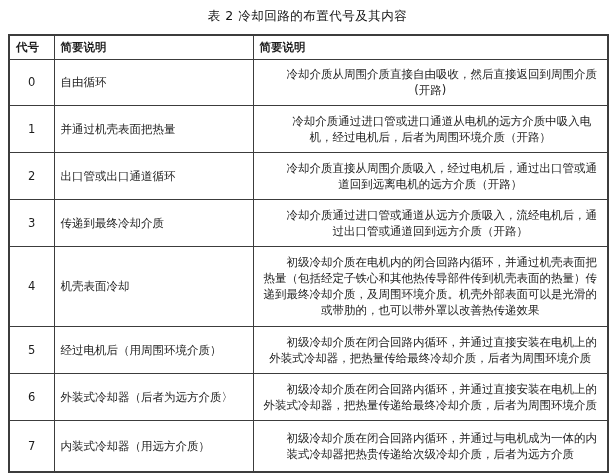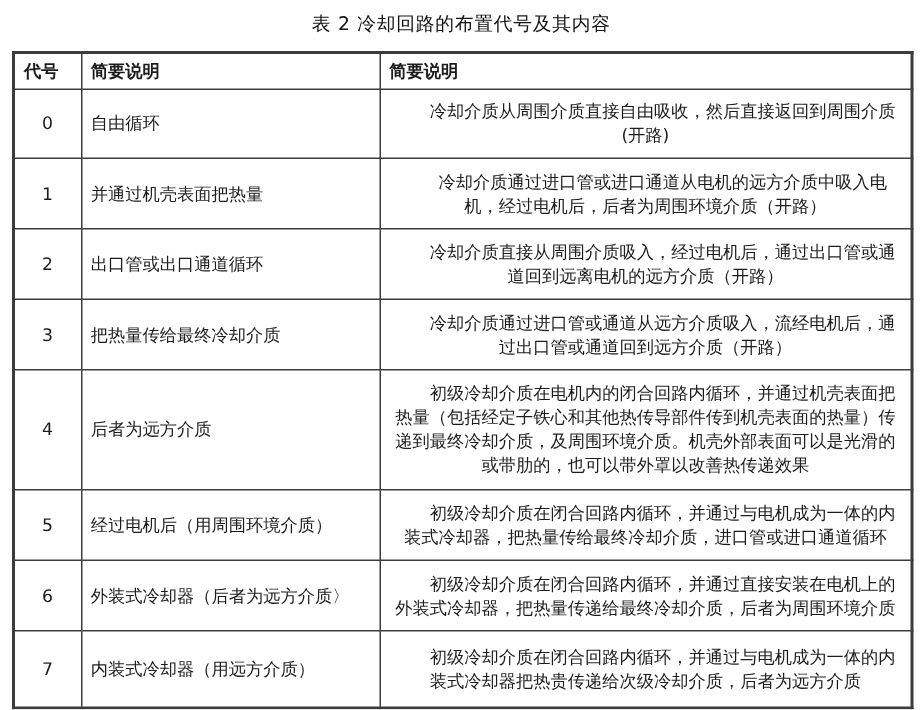--- a/index.html
+++ b/index.html
@@ -101,34 +101,34 @@
   </tr>
 
   <tr>
     <td class="code-cell">2</td>
     <td class="brief-cell">出口管或出口通道循环</td>
     <td class="detail-cell">冷却介质直接从周围介质吸入，经过电机后，通过出口管或通道回到远离电机的远方介质（开路）</td>
   </tr>
 
   <tr>
     <td class="code-cell">3</td>
-    <td class="brief-cell">把热量传给最终冷却介质</td>
+    <td class="brief-cell">传递到最终冷却介质</td>
     <td class="detail-cell">冷却介质通过进口管或通道从远方介质吸入，流经电机后，通过出口管或通道回到远方介质（开路）</td>
   </tr>
 
   <tr>
     <td class="code-cell">4</td>
-    <td class="brief-cell">后者为远方介质</td>
+    <td class="brief-cell">机壳表面冷却</td>
     <td class="detail-cell">初级冷却介质在电机内的闭合回路内循环，并通过机壳表面把热量（包括经定子铁心和其他热传导部件传到机壳表面的热量）传递到最终冷却介质，及周围环境介质。机壳外部表面可以是光滑的或带肋的，也可以带外罩以改善热传递效果</td>
   </tr>
 
   <tr>
     <td class="code-cell">5</td>
     <td class="brief-cell">经过电机后（用周围环境介质）</td>
-    <td class="detail-cell">初级冷却介质在闭合回路内循环，并通过与电机成为一体的内装式冷却器，把热量传给最终冷却介质，进口管或进口通道循环</td>
+    <td class="detail-cell">初级冷却介质在闭合回路内循环，并通过直接安装在电机上的外装式冷却器，把热量传给最终冷却介质，后者为周围环境介质</td>
   </tr>
 
   <tr>
     <td class="code-cell">6</td>
     <td class="brief-cell">外装式冷却器（后者为远方介质〉</td>
     <td class="detail-cell">初级冷却介质在闭合回路内循环，并通过直接安装在电机上的外装式冷却器，把热量传递给最终冷却介质，后者为周围环境介质</td>
   </tr>
 
   <tr>
     <td class="code-cell">7</td>

